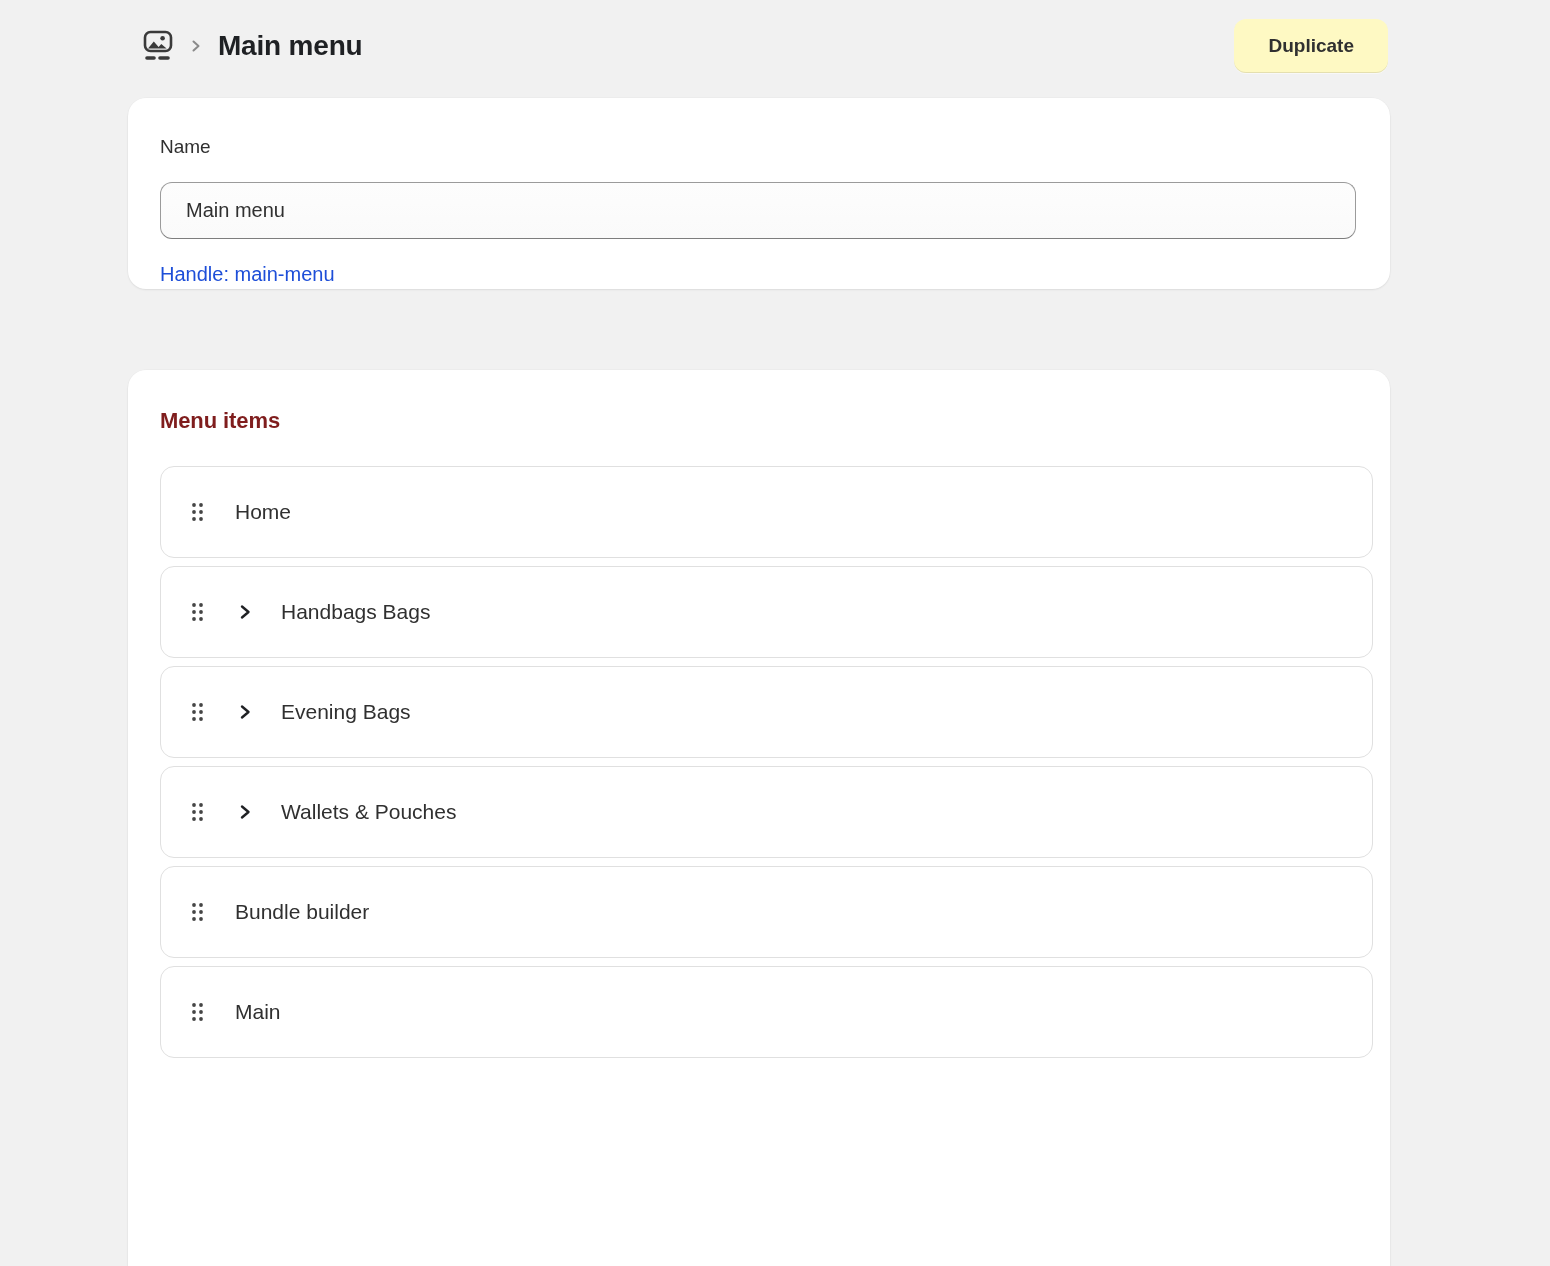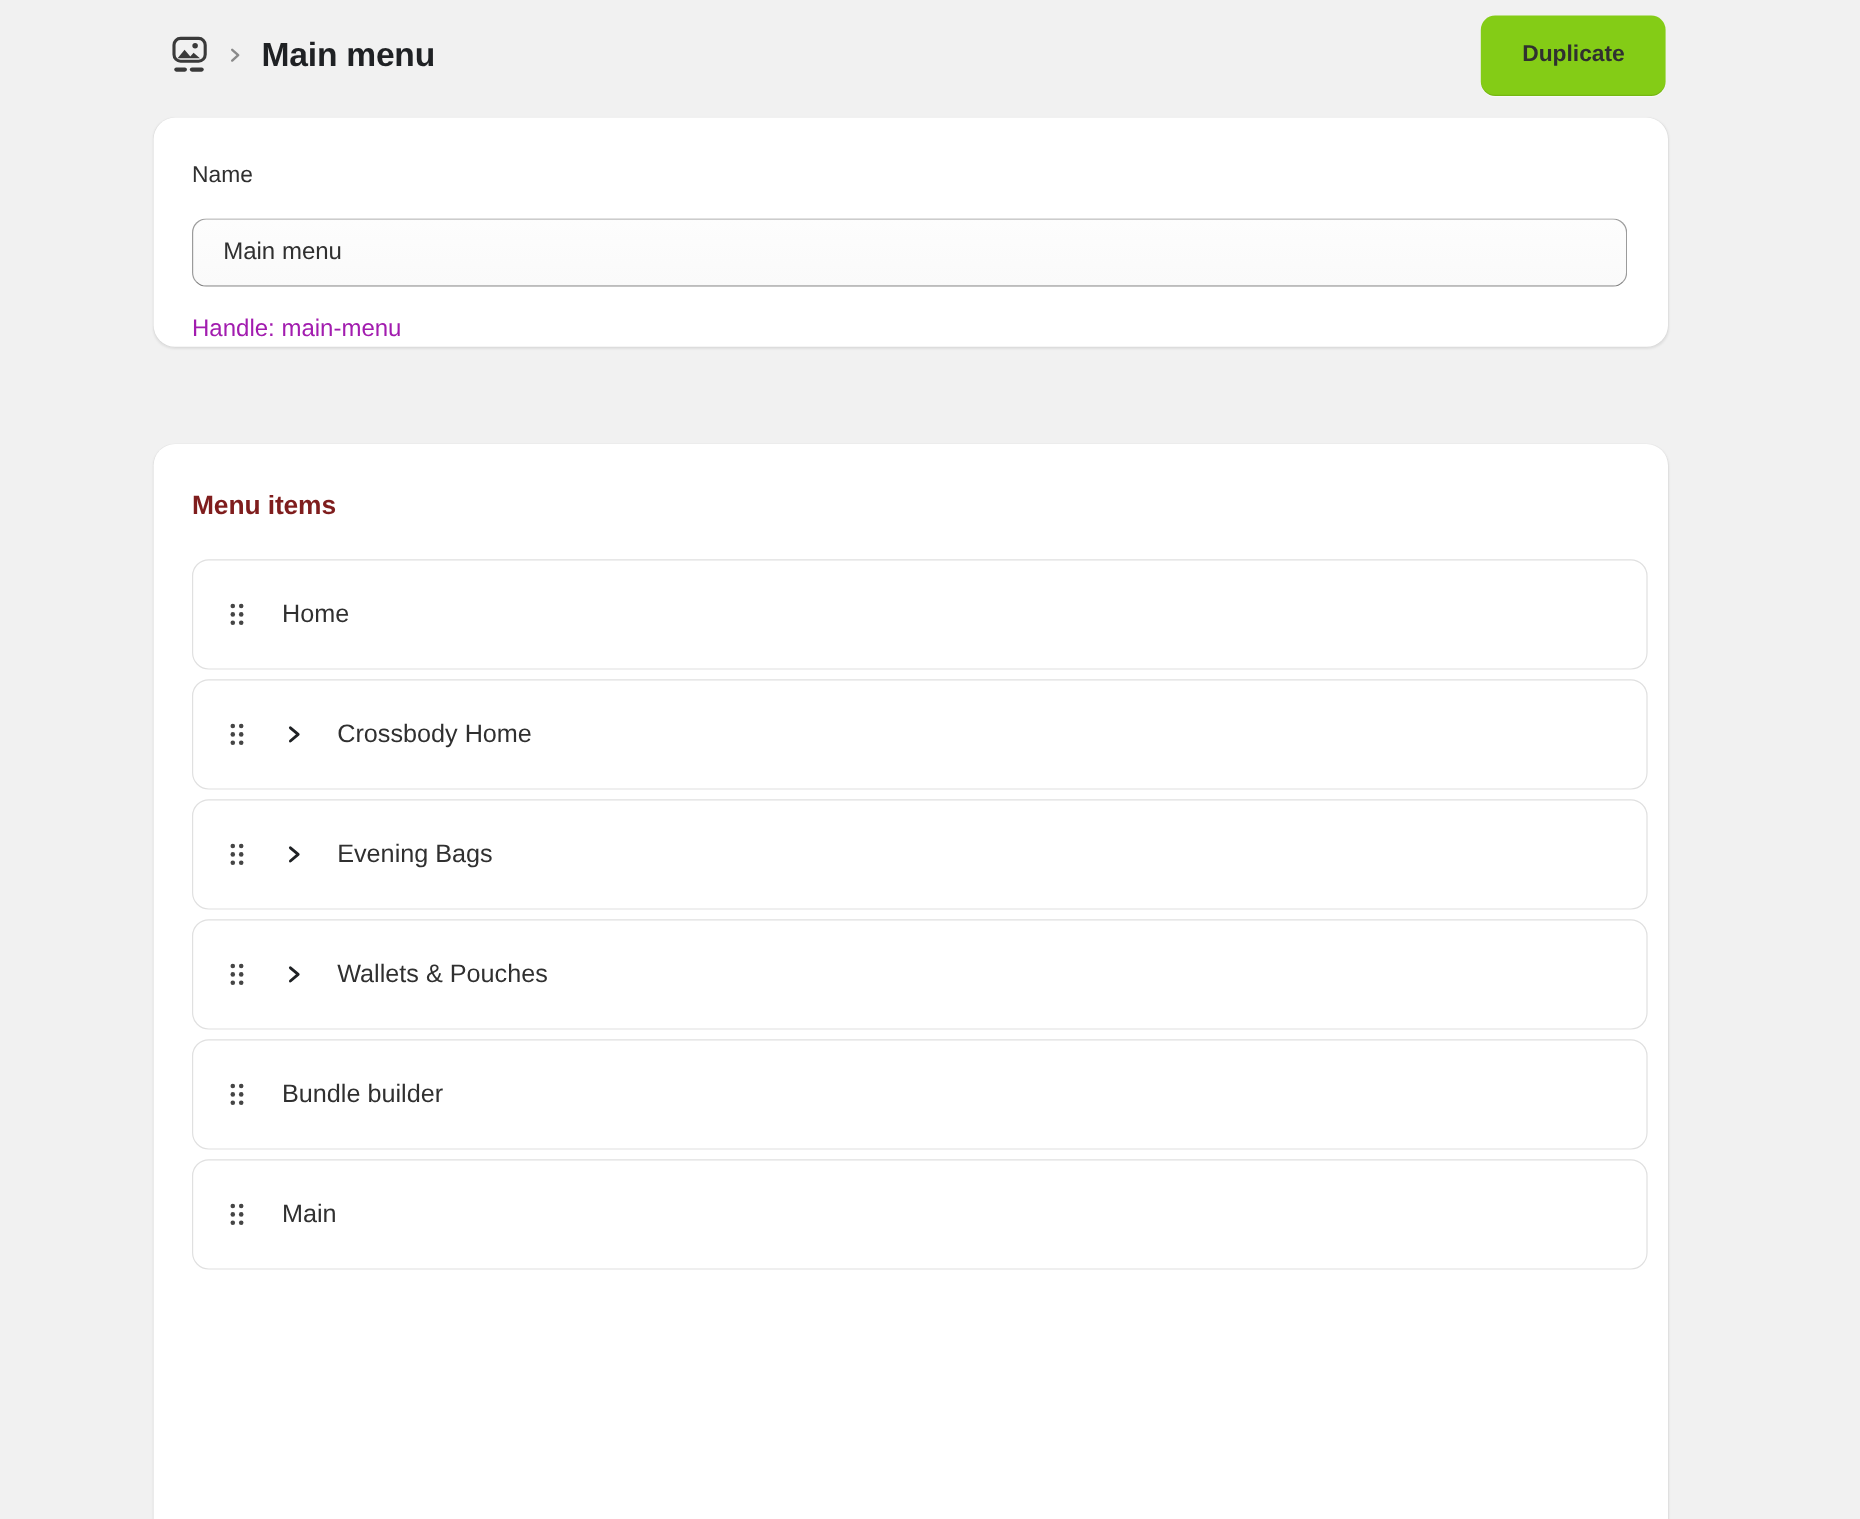--- a/index.html
+++ b/index.html
@@ -29,23 +29,23 @@
     display: flex; align-items: center;
   }
   .page-title {
     font-size: 28px;
     font-weight: 700;
     color: #1f2124;
     letter-spacing: -0.2px;
   }
   .duplicate-btn {
     margin-left: auto;
-    height: 67px;
+    height: 54px;
     padding: 0 34px;
-    background: #84cc16;
+    background: #fef9c3;
     border: none;
     border-radius: 12px;
     font-family: inherit;
     font-size: 19px;
     font-weight: 600;
     color: #303030;
     cursor: pointer;
     box-shadow: inset 0 -1px 0 rgba(0,0,0,0.10), 0 1px 0 rgba(255,255,255,0.5);
   }
 
@@ -73,21 +73,21 @@
     background: linear-gradient(#fdfdfd, #fafafa);
     padding: 0 25px;
     font-family: inherit;
     font-size: 20px;
     color: #303030;
     outline: none;
     width: calc(100% - 66px);
   }
   .handle-text {
     position: absolute; left: 32px; top: 165px;
-    font-size: 20px; color: #a21caf;
+    font-size: 20px; color: #1d4ed8;
   }
 
   
   .card-heading {
     position: absolute; left: 32px; top: 38px;
     font-size: 22px; font-weight: 700; color: #7f1d1d;
     letter-spacing: -0.1px;
   }
   .menu-list {
     position: absolute; left: 32px; right: 17px; top: 96px;
@@ -185,21 +185,21 @@
           <circle cx="4" cy="18" r="1.9"></circle>
                 <circle cx="11" cy="18" r="1.9"></circle>
         </g>
       </svg>
     </span>
     <button class="expand-btn">
       <svg width="20" height="20" viewBox="0 0 20 20" fill="none">
         <path d="M7 4.5 L13.5 10 L7 15.5" stroke="#1f2124" stroke-width="2.4" stroke-linecap="round" stroke-linejoin="round"></path>
       </svg>
     </button>
-    <span class="item-label">Crossbody Home</span>
+    <span class="item-label">Handbags Bags</span>
   </li>
 
   <li class="menu-item">
     <span class="drag-handle">
       <svg width="15" height="22" viewBox="0 0 15 22">
         <g fill="#454545">
           <circle cx="4" cy="4" r="1.9"></circle>
                 <circle cx="11" cy="4" r="1.9"></circle>
           <circle cx="4" cy="11" r="1.9"></circle>
                 <circle cx="11" cy="11" r="1.9"></circle>

